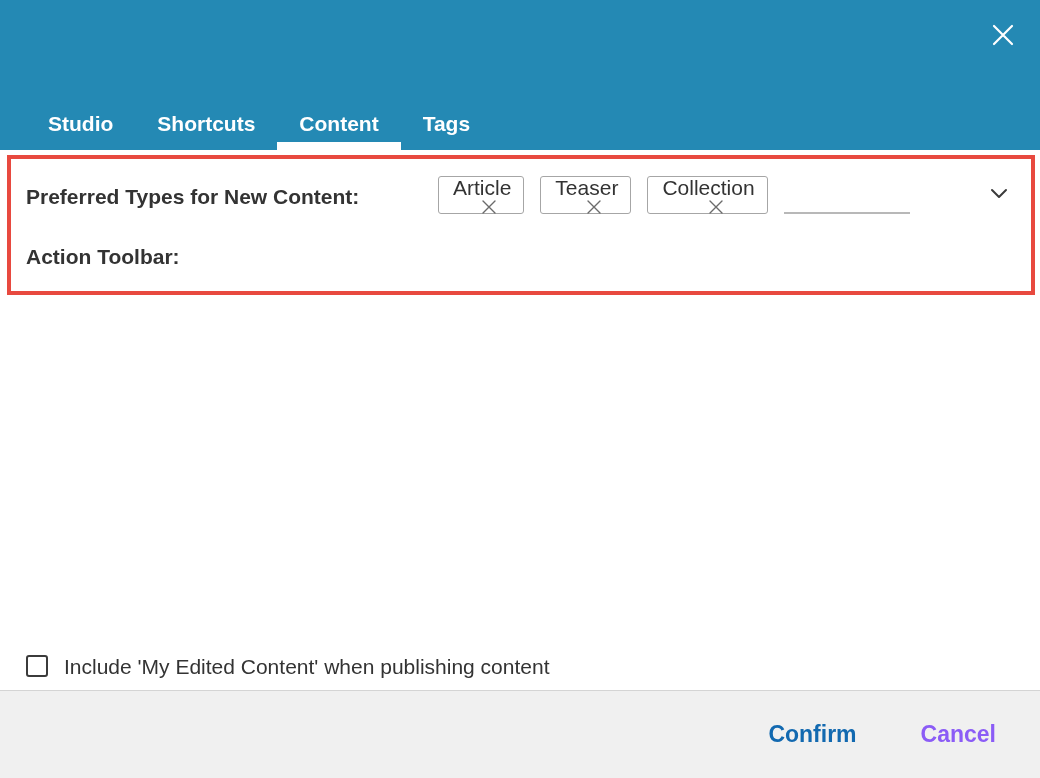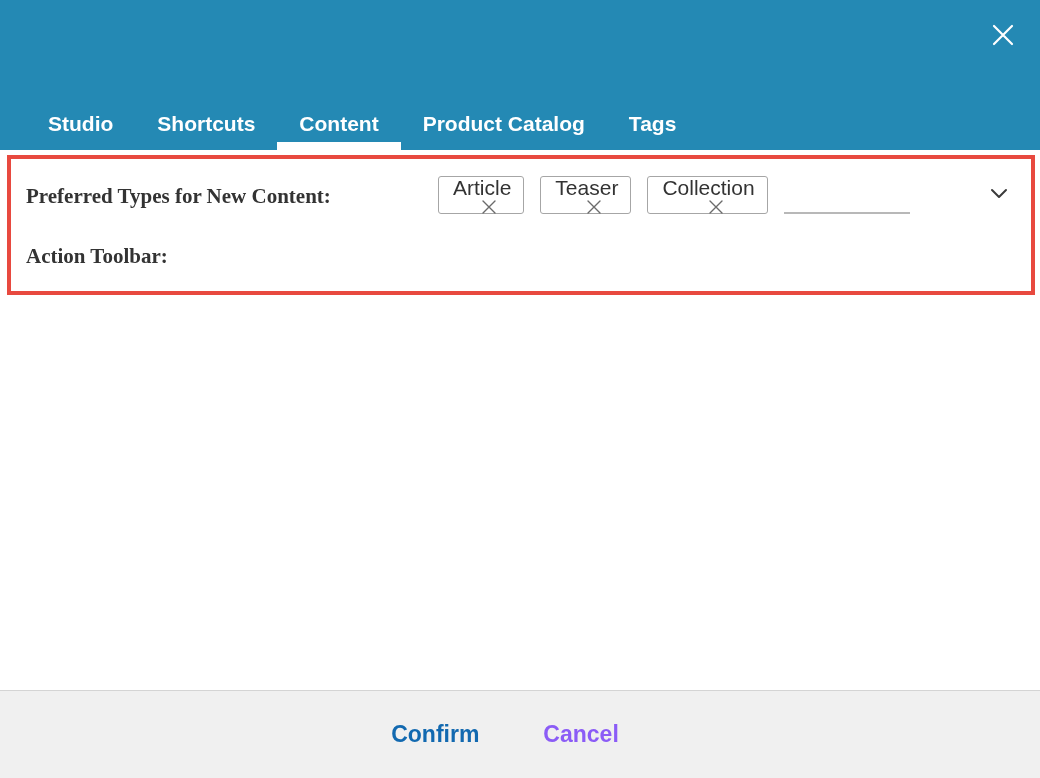--- a/index.html
+++ b/index.html
@@ -107,21 +107,20 @@
   }
 
   .row-label {
     width: 412px;
     flex: 0 0 412px;
     font-size: 21px;
     font-weight: bold;
     color: #333333;
     padding-top: 8px;
     line-height: 1.2;
-    font-family: Liberation Serif, serif;
   }
   .row-label.toolbar-label {
     padding-top: 4px;
   }
 
   .row-control {
     flex: 1 1 auto;
     min-width: 0;
   }
 
@@ -223,21 +222,21 @@
   }
 
   
   .dialog-footer {
     flex: 0 0 auto;
     height: 88px;
     background: #f0f0f0;
     border-top: 1px solid #d4d4d4;
     display: flex;
     align-items: center;
-    justify-content: center;
+    justify-content: flex-end;
     padding-right: 30px;
     gap: 36px;
   }
   .footer-button {
     font-size: 23px;
     font-weight: bold;
     background: transparent;
     border: none;
     cursor: pointer;
     font-family: "Liberation Sans", sans-serif;
@@ -266,24 +265,20 @@
         <span>Studio</span>
         
       </div>
       <div class="tab">
         <span>Shortcuts</span>
         
       </div>
       <div class="tab active">
         <span>Content</span>
         <span class="tab-underline"></span>
-      </div>
-      <div class="tab">
-        <span>Product Catalog</span>
-        
       </div>
       <div class="tab">
         <span>Tags</span>
         
       </div>
     </div>
   </div>
 
   <div class="dialog-body">
 
@@ -332,20 +327,26 @@
               <path d="M5 9 L12 16 L19 9" stroke="#3b3b3b" stroke-width="2" fill="none" stroke-linecap="round" stroke-linejoin="round"></path>
             </svg>
           </div>
         </div>
       </div>
     </div>
 
     <div class="form-row row-toolbar">
       <div class="row-label toolbar-label">Action Toolbar:</div>
 
+      <div class="row-control">
+        <div class="checkbox-line">
+          <div class="checkbox-box"></div>
+          <div class="checkbox-text">Include 'My Edited Content' when publishing content</div>
+        </div>
+      </div>
     </div>
 
   </div>
 
   <div class="dialog-footer">
     <button class="footer-button confirm-button">Confirm</button>
     <button class="footer-button cancel-button">Cancel</button>
   </div>
 
 </div>

